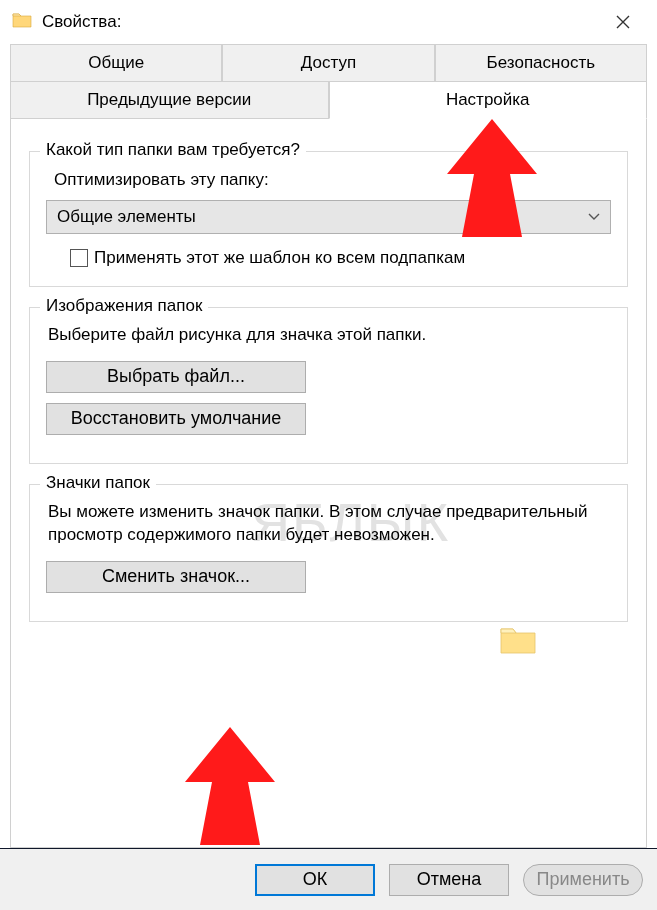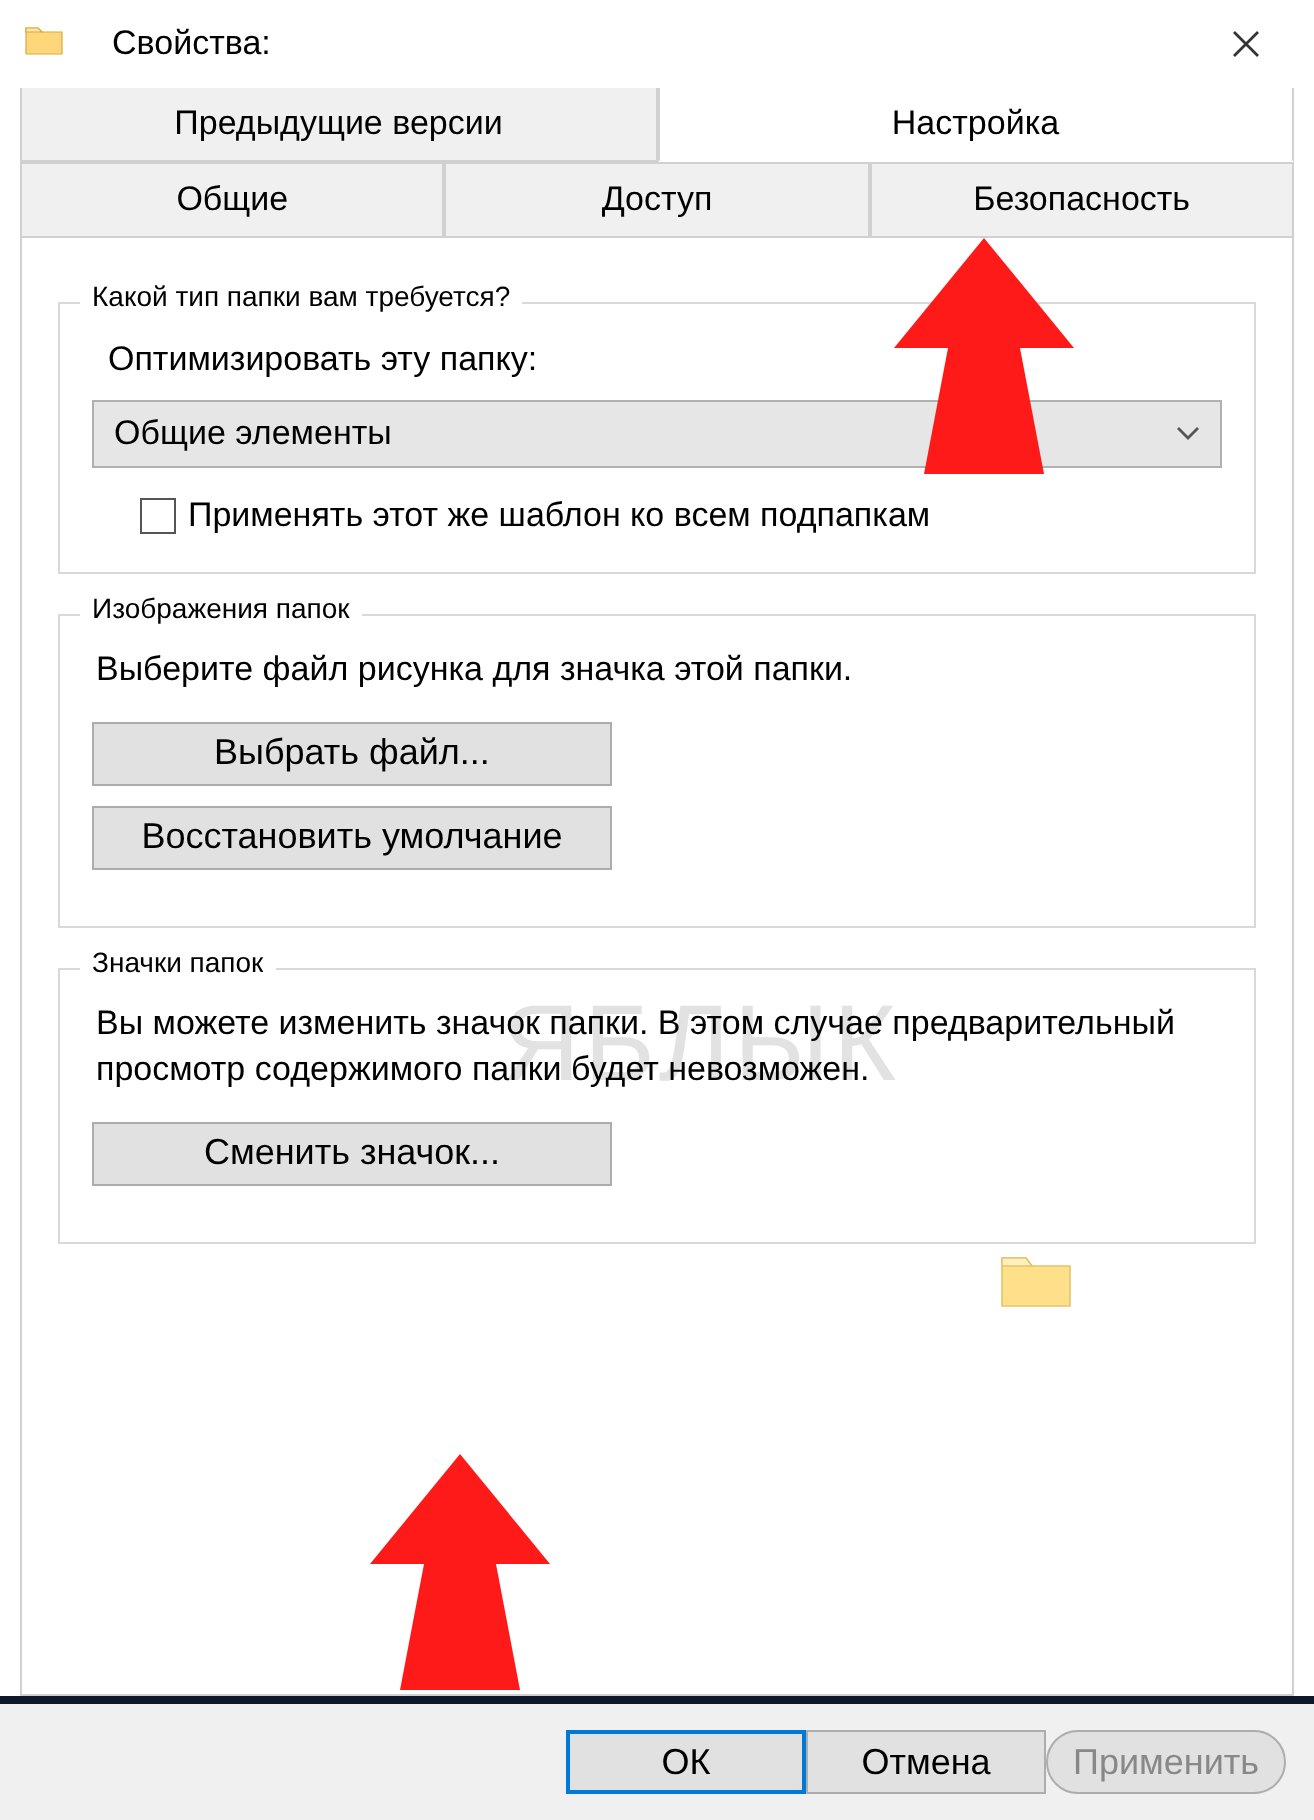--- a/index.html
+++ b/index.html
@@ -14,21 +14,21 @@
   .window {
     width: 657px; height: 910px;
     background: #fff;
     display: flex; flex-direction: column;
   }
   .titlebar {
     height: 44px;
     display: flex; align-items: center;
     padding: 0 10px 0 12px;
   }
-  .titlebar .title { margin-left: 24px; font-size: 17px; color: #000; }
+  .titlebar .title { margin-left: 10px; font-size: 17px; color: #000; }
   .titlebar .spacer { flex: 1; }
   .close-btn {
     width: 48px; height: 44px;
     display: flex; align-items: center; justify-content: center;
     font-size: 22px; color: #333; font-weight: 300;
   }
   .tabs-area {
     padding: 0 10px;
   }
   .tab-row { display: flex; }
@@ -62,21 +62,21 @@
     margin-top: 14px;
     margin-bottom: 20px;
     padding: 14px 16px 18px 16px;
     position: relative;
   }
   .groupbox-label {
     position: absolute;
     top: -12px; left: 10px;
     background: #fff;
     padding: 0 6px;
-    font-size: 14px;
+    font-size: 17px;
   }
   .field-label { font-size: 17px; margin: 4px 0 10px 8px; }
   .select {
     width: 100%;
     height: 34px;
     border: 1px solid #b0b0b0;
     background: #e6e6e6;
     display: flex; align-items: center;
     padding: 0 10px;
     position: relative;
@@ -110,22 +110,23 @@
   }
   .btn-row-v > .btn { display: flex; width: 260px; margin-bottom: 10px; }
   .icon-preview {
     position: absolute;
     right: 90px; top: 138px;
     width: 38px; height: 32px;
   }
   .bottom-bar {
     height: 62px;
     display: flex; align-items: center; justify-content: flex-end;
+    gap: 14px;
     padding: 0 14px;
-    border-top: 4px solid #0f172a;
+    border-top: 1px solid #0f172a;
     background: #f0f0f0;
   }
   .bottom-bar .btn { width: 120px; min-width: 120px; }
   .btn.primary { border: 2px solid #0078d7; }
   .btn.disabled { color: #888; border-radius: 17px; }
   .arrow {
     position: absolute;
     pointer-events: none;
   }
   .watermark {
@@ -155,27 +156,27 @@
     <span class="spacer"></span>
     <div class="close-btn">
       <svg width="16" height="16" viewBox="0 0 16 16">
           <path d="M2 2 L14 14 M14 2 L2 14" stroke="#333" stroke-width="1.4"></path>
         </svg>
     </div>
   </div>
 
   <div class="tabs-area">
     <div class="tab-row">
-      <div class="tab row2">Предыдущие версии</div>
-      <div class="tab row2 active">Настройка</div>
-    </div>
-    <div class="tab-row">
       <div class="tab">Общие</div>
       <div class="tab">Доступ</div>
       <div class="tab">Безопасность</div>
+    </div>
+    <div class="tab-row">
+      <div class="tab row2">Предыдущие версии</div>
+      <div class="tab row2 active">Настройка</div>
     </div>
   </div>
 
   <div class="content" style="position:relative;">
     <div class="watermark">ЯБЛЫК</div>
 
     <div class="groupbox">
       <div class="groupbox-label">Какой тип папки вам требуется?</div>
       <div class="field-label">Оптимизировать эту папку:</div>
       <div class="select">

